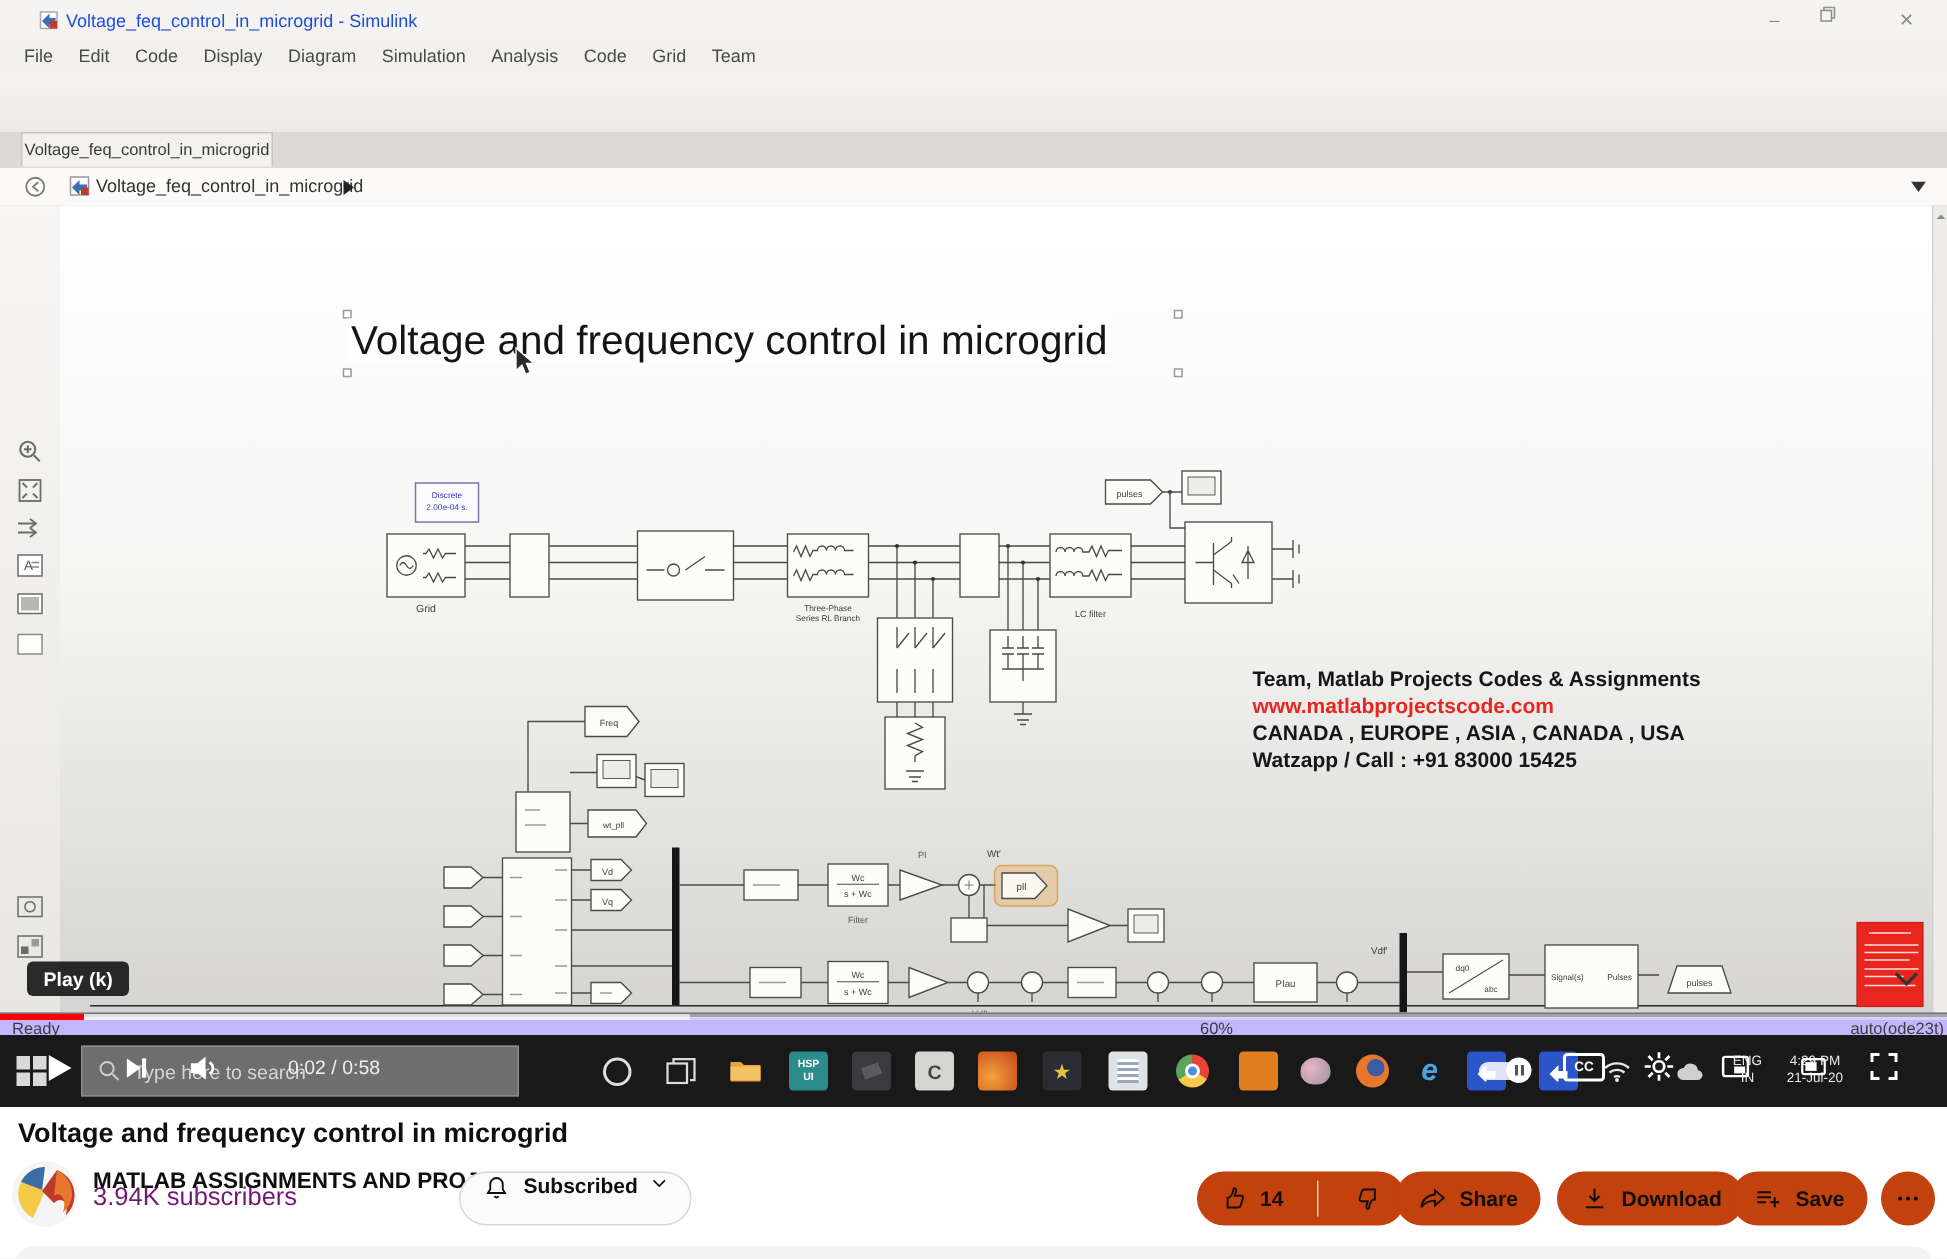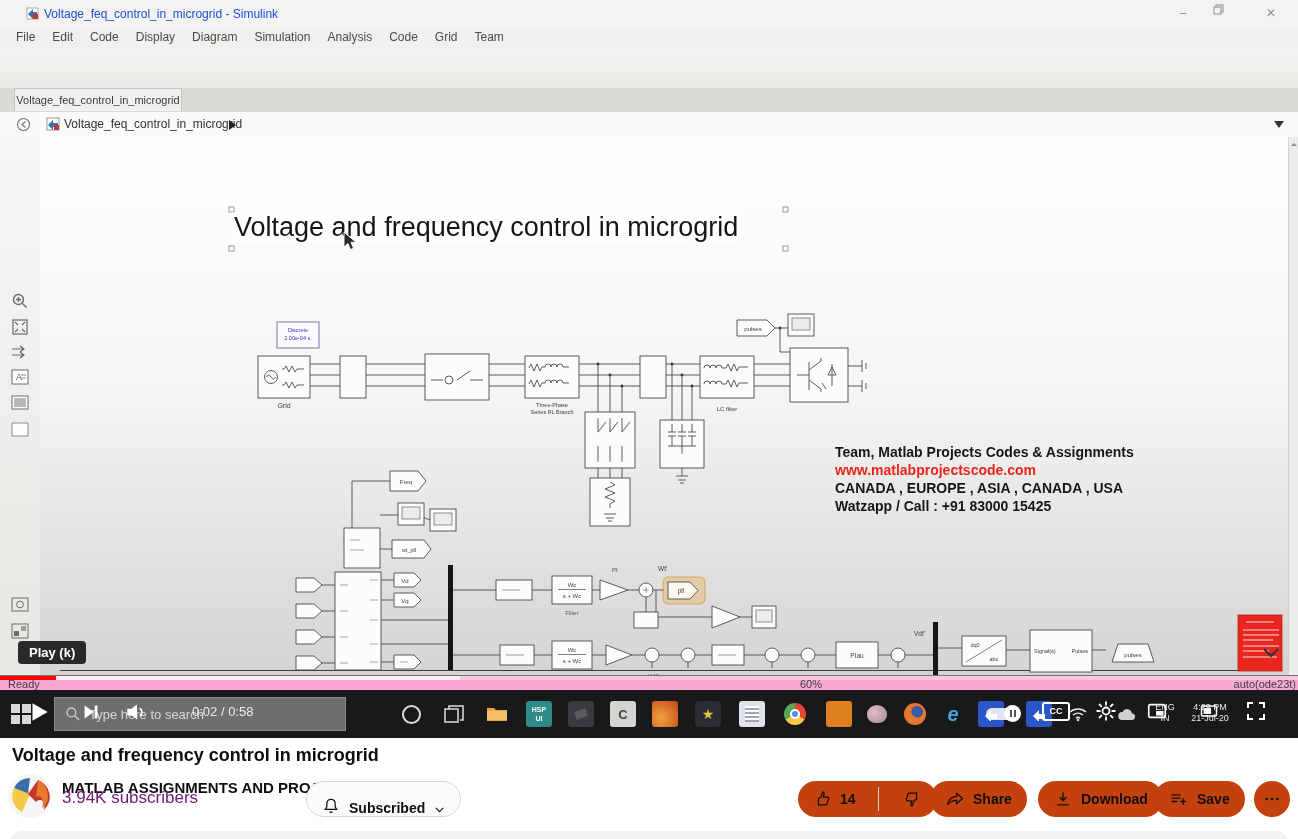--- a/index.html
+++ b/index.html
@@ -19,21 +19,21 @@
   #simmode{position:absolute;left:612px;top:57px;width:142px;height:22px;background:#b3b1ae;border:1px solid #9a9895;font-size:11px;color:#4e4c49;line-height:22px;padding-left:8px;box-sizing:border-box}
   #simmode:after{content:"";position:absolute;right:6px;top:9px;border:3px solid transparent;border-top-color:#55534f}
   #tabbar{position:absolute;left:0;top:88px;width:100%;height:24px;background:#dcdad7;border-bottom:1px solid #c6c4c1}
   #tab0{position:absolute;left:14px;top:0;width:168px;height:23px;background:#f2f1ef;border:1px solid #c6c4c1;border-bottom:none;font-size:11px;color:#3a3a38;text-align:center;line-height:23px;box-sizing:border-box}
   #breadcrumb{position:absolute;left:0;top:112px;width:100%;height:25px;background:#fbfaf9;border-bottom:1px solid #ceccc9}
   #bctext{position:absolute;left:64px;top:5px;font-size:12px;color:#33332f}
   #palette{position:absolute;left:0;top:137px;width:40px;height:538px;background:linear-gradient(180deg,#f7f6f5,#e9e7e4);border-right:1px solid #d3d1ce}
   .palicon{position:absolute;left:11px}
   #canvas{position:absolute;left:40px;top:137px;width:1248px;height:538px;background:linear-gradient(180deg,#ffffff 0%,#f6f6f5 45%,#d5d4d2 100%);overflow:hidden}
   #scrollbar{position:absolute;left:1288px;top:137px;width:10px;height:538px;background:#edecea;border-left:1px solid #d5d3d0}
-  #statusbar{position:absolute;left:0;top:675px;width:100%;height:16px;background:#f9a8d4;border-top:1px solid #737373;font-size:11px;color:#3c3c3a}
+  #statusbar{position:absolute;left:0;top:675px;width:100%;height:16px;background:#c4b5fd;border-top:3px solid #737373;font-size:11px;color:#3c3c3a}
   
   #dtitle{position:absolute;left:231px;top:212px;font-size:27px;color:#151515;background:rgba(255,255,255,.55);padding:0 3px;white-space:nowrap}
   
   #contact{position:absolute;left:835px;top:443px;font-weight:bold;color:#161616;font-size:14px;line-height:18px}
   #contact .hd{color:#e8261d;font-size:14.5px;margin-bottom:20px}
   #contact .red{color:#e8261d}
   
   #ytprog{position:absolute;left:0;top:676px;width:1298px;height:4px;background:rgba(255,255,255,.35)}
   #ytbuf{position:absolute;left:0;top:0;height:4px;width:460px;background:rgba(255,255,255,.65)}
   #ytred{position:absolute;left:0;top:0;height:4px;width:56px;background:#ff0000}
@@ -41,21 +41,21 @@
   #taskbar{position:absolute;left:0;top:690px;width:1298px;height:48px;background:#191919}
   #tbsearch{position:absolute;left:54px;top:7px;width:292px;height:34px;background:#6e6e6e;border:1px solid #8a8a8a;display:flex;align-items:center;gap:8px;padding-left:10px;box-sizing:border-box;font-size:13px;color:#d6d6d6}
   .tbi{position:absolute;top:11px;width:26px;height:26px;border-radius:3px;display:flex;align-items:center;justify-content:center;overflow:hidden}
   .trayt{position:absolute;font-size:9px;color:#e8e8e8;line-height:11px;text-align:center}
   .ytc{position:absolute;top:698px}
   
   #vtitle{position:absolute;left:12px;top:745px;font-size:18px;font-weight:bold;color:#0f0f0f}
   #chname{position:absolute;left:62px;top:779px;font-size:15px;font-weight:bold;color:#0f0f0f}
   #chsubs{position:absolute;left:62px;top:788px;font-size:17px;color:#701a75}
   .pill{position:absolute;top:781px;height:36px;background:#c2410c;border-radius:18px;display:flex;align-items:center;font-size:14px;font-weight:600;color:#0f0f0f;padding:0 15px;gap:8px;box-sizing:border-box}
-  #subscribed{position:absolute;left:306px;top:781px;height:36px;border-radius:18px;background:#fbfbfb;border:1px solid #d6d6d6;display:flex;align-items:flex-end;gap:8px;padding:0 14px;font-size:14px;font-weight:600;color:#0f0f0f;box-sizing:border-box}
+  #subscribed{position:absolute;left:306px;top:781px;height:36px;border-radius:18px;background:#fbfbfb;border:1px solid #d6d6d6;display:flex;align-items:flex-start;gap:8px;padding:0 14px;font-size:14px;font-weight:600;color:#0f0f0f;box-sizing:border-box}
   #descbox{position:absolute;left:10px;top:831px;width:1278px;height:40px;background:#f2f2f2;border-radius:12px}
   svg{display:block}
 </style>
 </head>
 <body>
 
 <div id="video">
 
   <div id="titlebar">
     <svg class="a" style="left:26px;top:7px" width="13" height="13" viewBox="0 0 13 13">

